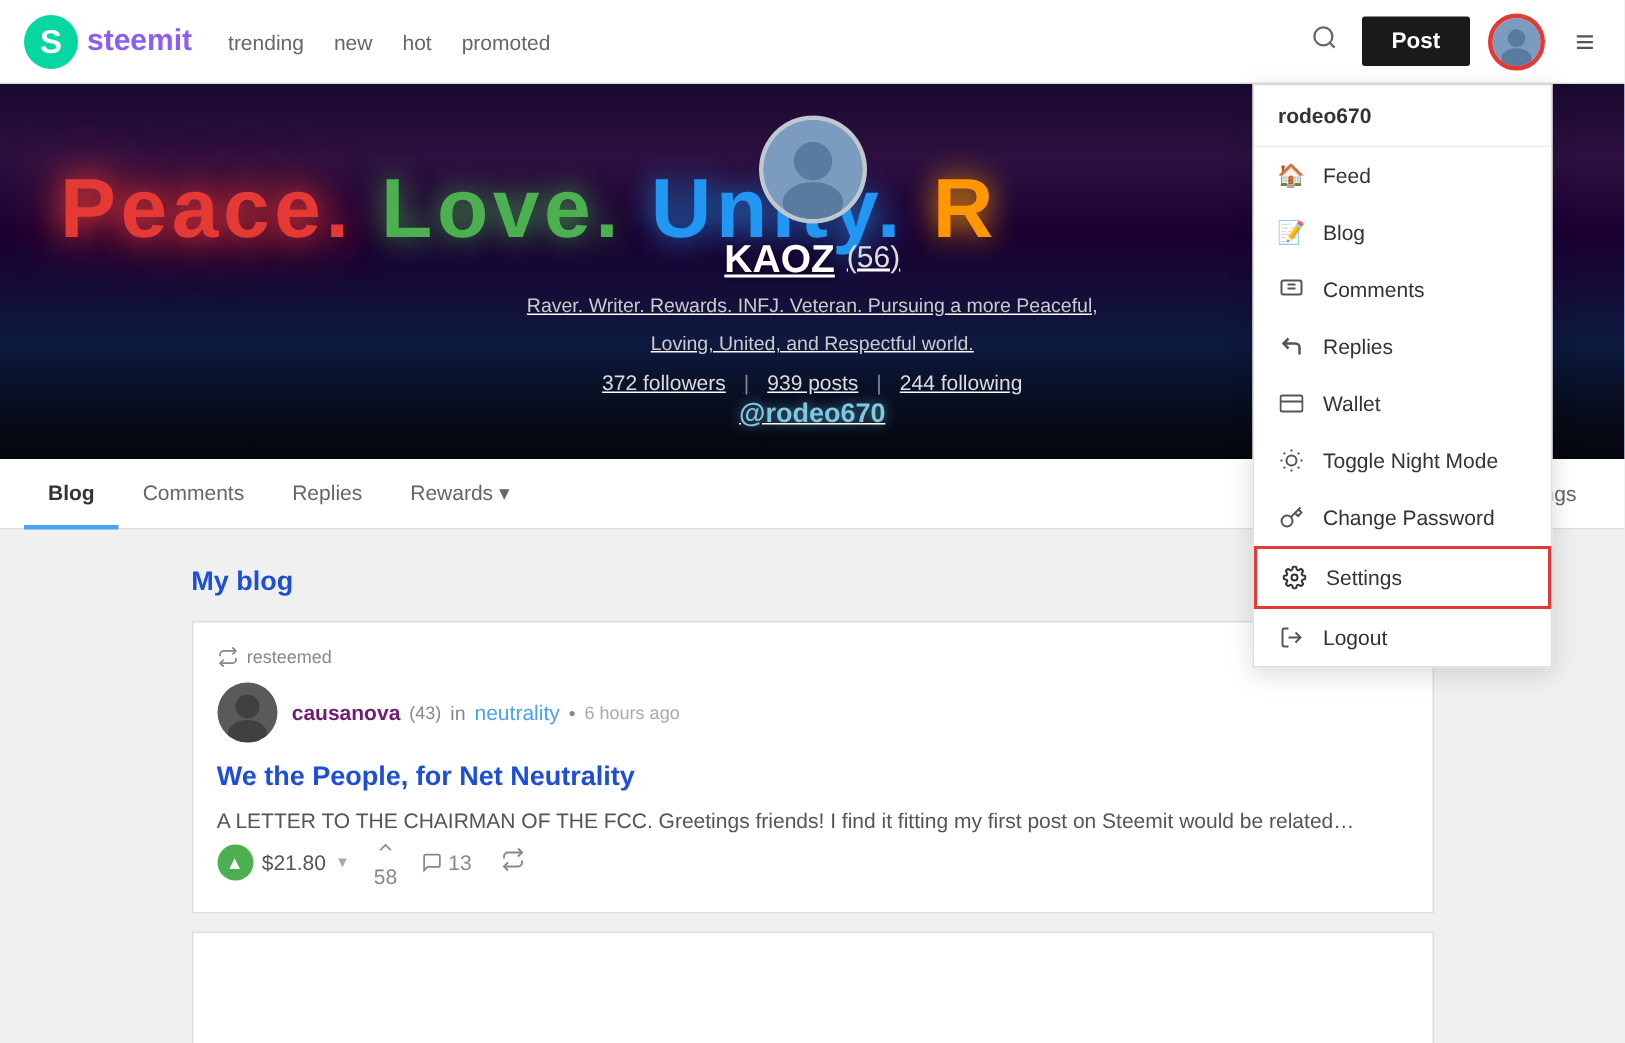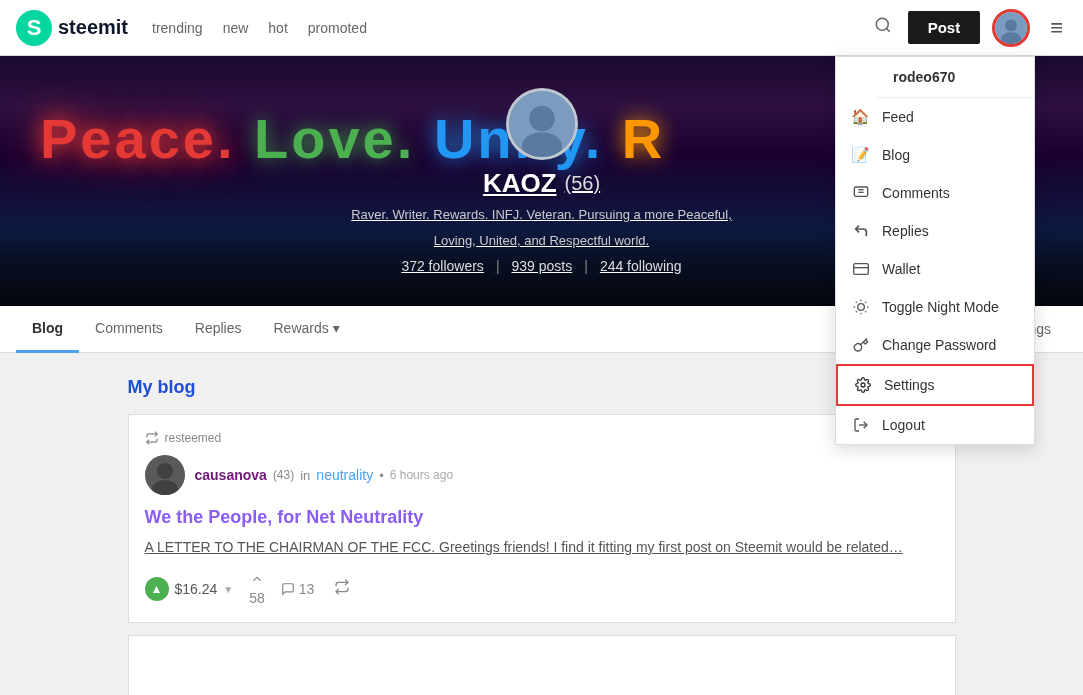--- a/index.html
+++ b/index.html
@@ -22,21 +22,21 @@
       gap: 6px;
       margin-right: 24px;
     }
     .logo-icon {
       width: 36px;
       height: 36px;
     }
     .logo-text {
       font-size: 20px;
       font-weight: 700;
-      color: #0f172a;
+      color: #8b5cf6;
     }
     .nav-links {
       display: flex;
       gap: 20px;
       flex: 1;
     }
     .nav-link {
       color: #666;
       text-decoration: none;
       font-size: 14px;
@@ -98,21 +98,20 @@
       box-shadow: 0 4px 16px rgba(0,0,0,0.15);
       width: 200px;
       z-index: 200;
     }
     .dropdown-username {
       padding: 12px 16px;
       font-weight: 600;
       font-size: 14px;
       color: #333;
       border-bottom: 1px solid #eee;
-      margin-left: 41px;
     }
     .dropdown-item {
       display: flex;
       align-items: center;
       gap: 12px;
       padding: 10px 16px;
       cursor: pointer;
       color: #333;
       font-size: 14px;
     }
@@ -305,30 +304,28 @@
       color: #4ba2f2;
       cursor: pointer;
     }
     .post-time {
       color: #aaa;
       font-size: 12px;
     }
     .post-title {
       font-size: 18px;
       font-weight: 600;
-      color: #8b5cf6;
+      color: #1d4ed8;
       margin-bottom: 8px;
       cursor: pointer;
     }
     .post-excerpt {
       font-size: 14px;
       color: #555;
       line-height: 1.6;
-      margin-bottom: 14px;
-      text-decoration: underline;
     }
     .post-actions {
       display: flex;
       align-items: center;
       gap: 16px;
     }
     .action-vote {
       display: flex;
       align-items: center;
       gap: 6px;
@@ -544,20 +541,21 @@
     </div>
     <div class="profile-bio">Raver. Writer. Rewards. INFJ. Veteran. Pursuing a more Peaceful,</div>
     <div class="profile-bio">Loving, United, and Respectful world.</div>
     <div class="profile-stats">
       <a class="profile-stat-link">372 followers</a>
       <span class="stat-divider">|</span>
       <a class="profile-stat-link">939 posts</a>
       <span class="stat-divider">|</span>
       <a class="profile-stat-link">244 following</a>
     </div>
+    <div class="profile-handle">@rodeo670</div>
   </div>
 </div>
 
 <div class="tabs-bar">
   <div class="tab-item active">Blog</div>
   <div class="tab-item">Comments</div>
   <div class="tab-item">Replies</div>
   <div class="tab-item">Rewards ▾</div>
   <div class="tab-settings-right">Settings</div>
 </div>
@@ -593,21 +591,21 @@
         <span class="post-time">6 hours ago</span>
       </div>
     </div>
 
     <div class="post-title">We the People, for Net Neutrality</div>
     <div class="post-excerpt">A LETTER TO THE CHAIRMAN OF THE FCC. Greetings friends! I find it fitting my first post on Steemit would be related…</div>
 
     <div class="post-actions">
       <div class="action-vote">
         <button class="vote-up-btn">▲</button>
-        <span class="vote-amount">$16.24</span>
+        <span class="vote-amount">$21.80</span>
         <span class="vote-dropdown">▼</span>
       </div>
       <div class="action-upvotes">
         <svg width="14" height="14" viewBox="0 0 24 24" fill="none" stroke="#888" stroke-width="2">
           <polyline points="18 15 12 9 6 15"></polyline>
         </svg>
         <span>58</span>
       </div>
       <div class="action-comments">
         <svg width="14" height="14" viewBox="0 0 24 24" fill="none" stroke="#888" stroke-width="2">

